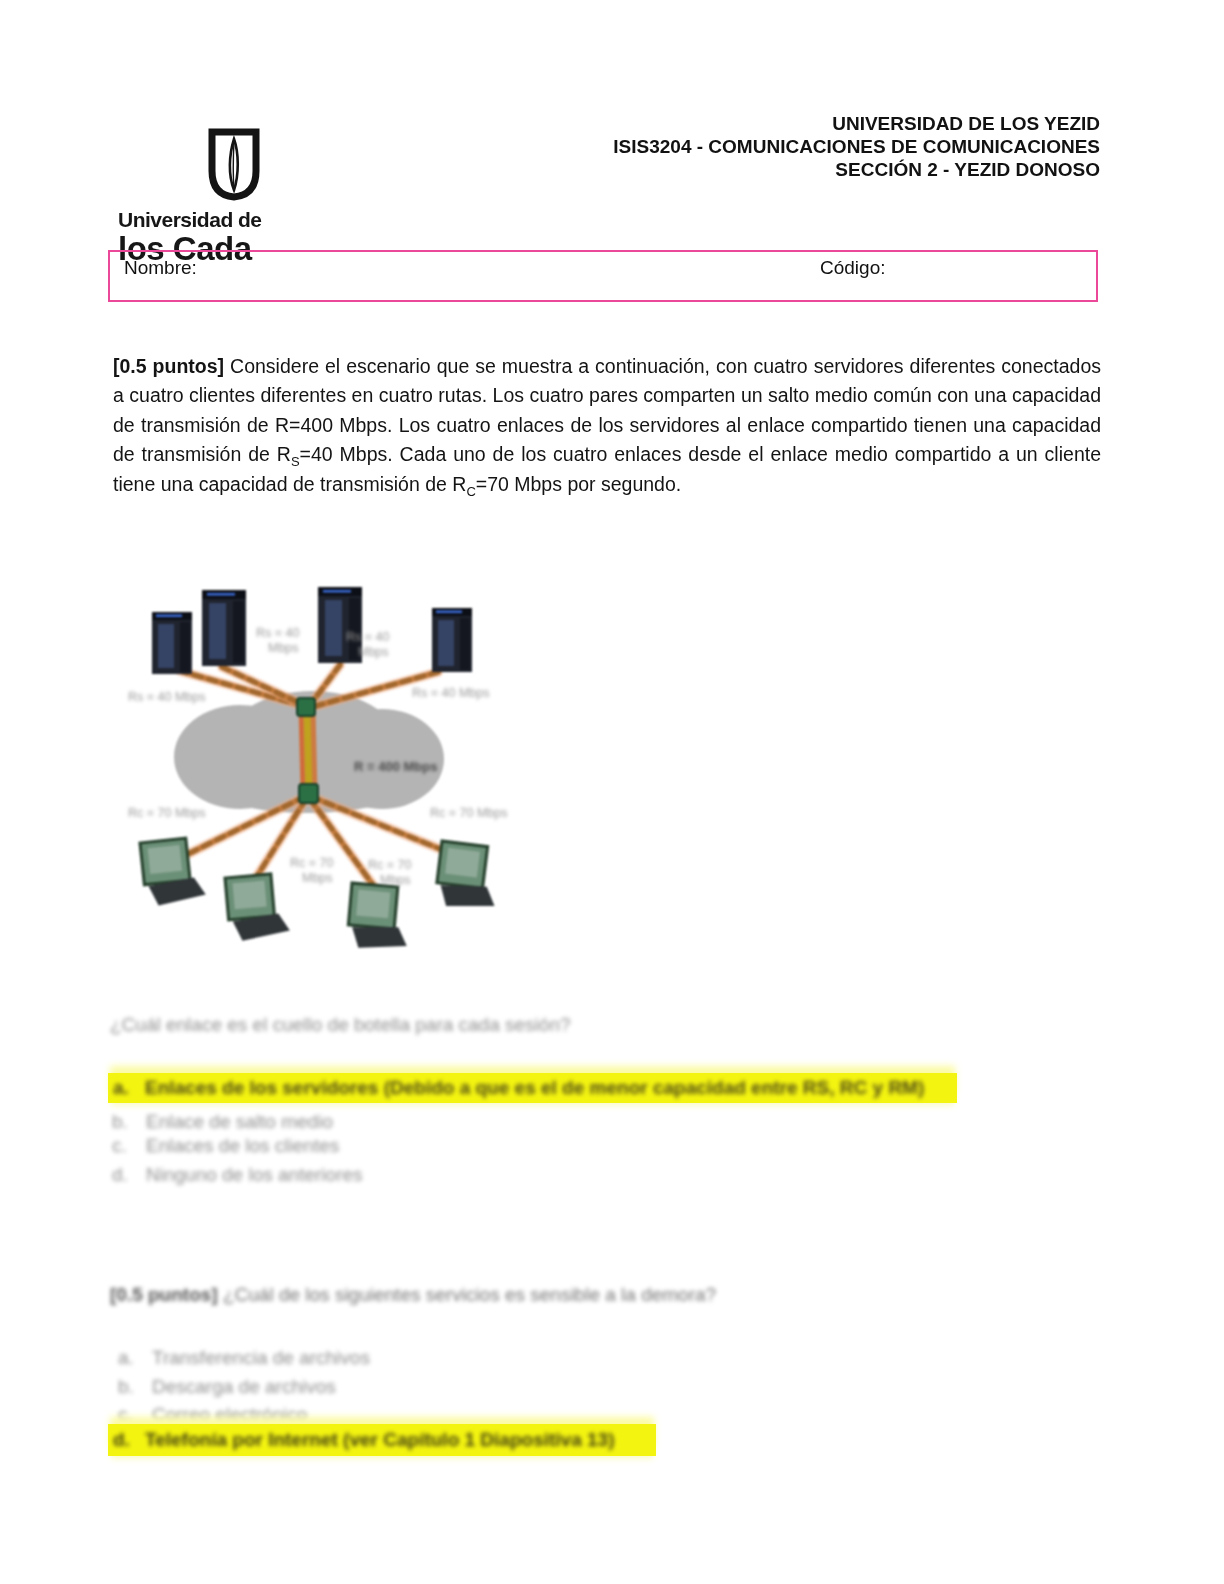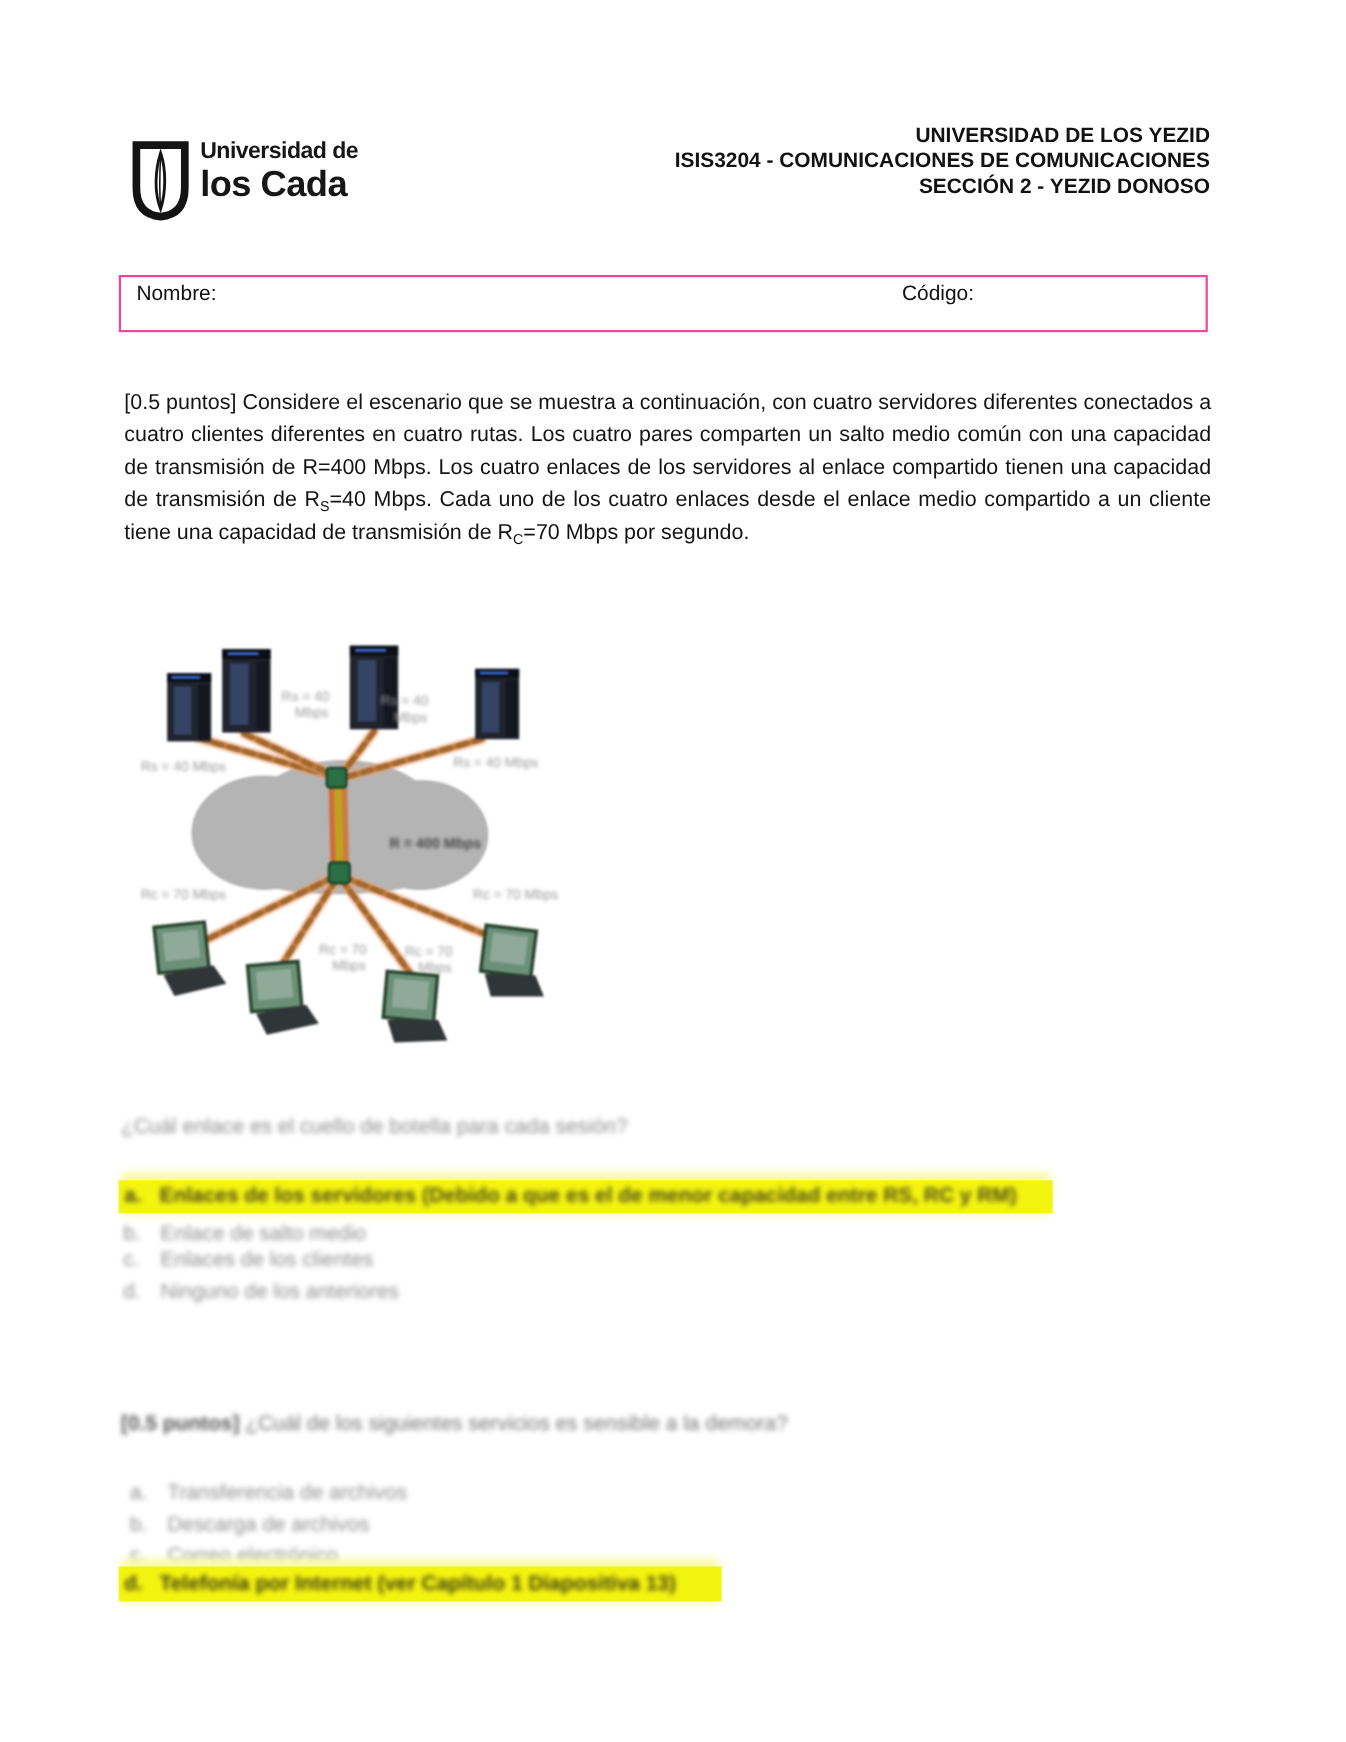--- a/index.html
+++ b/index.html
@@ -1,39 +1,39 @@
 <!DOCTYPE html>
 <html><head>
 <meta charset="utf-8">
 <style>
   html,body{margin:0;padding:0;background:#ffffff;}
   .page{
     position:relative;width:1224px;height:1584px;background:#ffffff;
     font-family:"Liberation Sans", sans-serif;color:#111;overflow:hidden;
   }
   
-  .logo{position:absolute;left:118px;top:127px;display:flex;align-items:flex-start;gap:8px;}
+  .logo{position:absolute;left:118px;top:127px;display:flex;align-items:flex-end;gap:8px;flex-direction:column;}
   .logo-text{line-height:1;color:#161616;letter-spacing:-0.5px;}
   .logo-text .l1{font-size:21px;font-weight:bold;margin-bottom:2px;}
   .logo-text .l2{font-size:33px;font-weight:bold;}
   .hdr{
     position:absolute;right:124px;top:112px;text-align:right;
     font-size:19px;font-weight:bold;line-height:23px;color:#121212;
   }
   
   .namebox{position:absolute;left:108px;top:250px;width:986px;height:48px;border:2px solid #ec4899;}
   .namebox .lbl{position:absolute;top:5px;font-size:19px;color:#111;}
   .namebox .lbl.name{left:14px;}
   .namebox .lbl.code{left:710px;}
   
   .intro{
     position:absolute;left:113px;top:352px;width:988px;
     font-size:19.5px;line-height:29.4px;text-align:justify;color:#141414;
   }
-  .intro b{font-weight:normal;}
+  .intro b{font-weight:bold;}
   .intro sub{font-size:13px;line-height:0;}
   
   .diagram{position:absolute;left:120px;top:575px;width:400px;height:390px;}
   .diagram svg{filter:blur(1.1px);}
   .dlabel{font-size:12.5px;fill:#9a9a9a;filter:blur(1.5px);}
   .dlabel-dark{font-size:13px;font-weight:bold;fill:#474747;filter:blur(1.6px);}
   
   .q-prompt{position:absolute;font-size:19px;color:#8f8f8f;filter:blur(2.3px);white-space:nowrap;}
   .q-prompt .pts{font-weight:bold;color:#555;}
   .opt{position:absolute;font-size:19px;color:#8f8f8f;filter:blur(2.3px);white-space:nowrap;}

